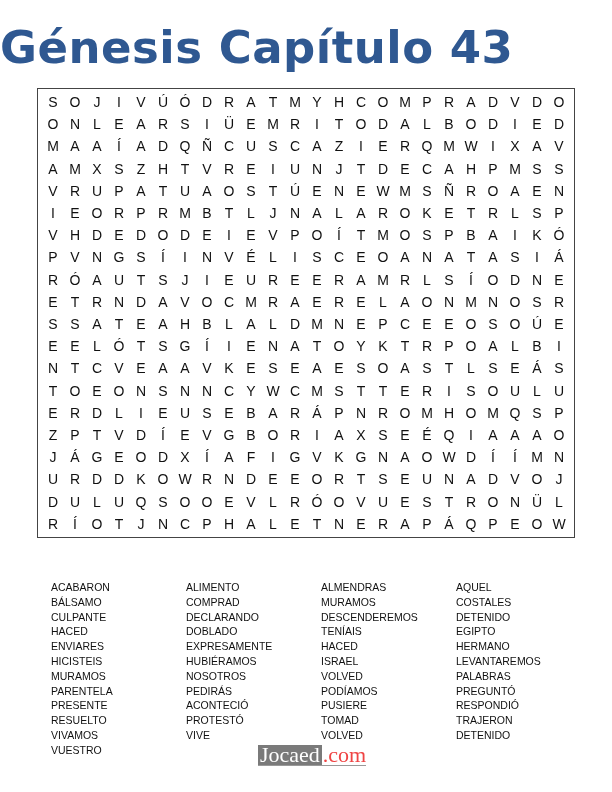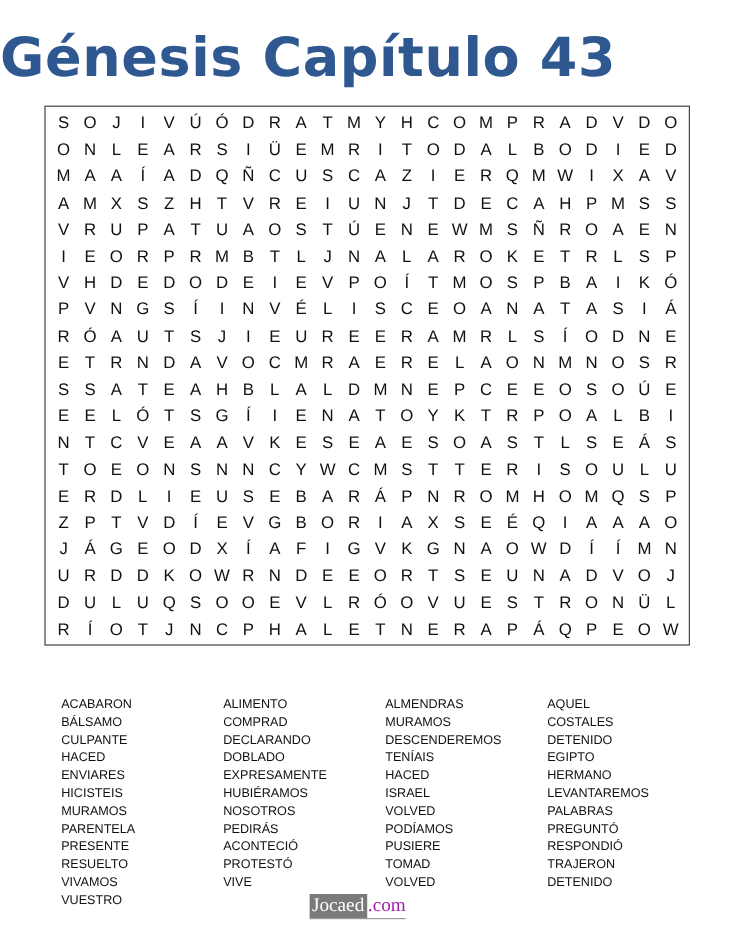--- a/index.html
+++ b/index.html
@@ -20,25 +20,25 @@
     font-size: 14px; color: #111; font-family: "Liberation Sans", sans-serif;
   }
   .words {
     position: absolute; left: 51px; top: 580px; width: 540px;
     display: grid; grid-template-columns: 135px 135px 135px 135px; grid-auto-rows: 14.8px;
     grid-auto-flow: row;
   }
   .word { font-size: 10.5px; color: #111; font-family: "Liberation Sans", sans-serif; white-space: nowrap; line-height: 14.8px; }
   .logo {
     position: absolute; left: 258px; top: 743px; height: 22px; display: flex; align-items: flex-end;
-    font-family: "Liberation Serif", serif; font-size: 16px; color: #666;
+    font-family: "Liberation Serif", serif; font-size: 22px; color: #666;
     border-bottom: 1px solid #999;
   }
   .logo .brand { background: #7a7a7a; color: #fff; padding: 0 2px; line-height: 20px; }
-  .logo .tld { color: #a21caf; padding-left: 1px; line-height: 20px; }
+  .logo .tld { color: #ef4444; padding-left: 1px; line-height: 20px; }
 </style>
 </head>
 <body>
 
 <div class="title">Génesis Capítulo 43</div>
 
 <div class="grid" id="grid" style="grid-template-columns: repeat(24, 1fr); grid-template-rows: repeat(20, 1fr);">
     <div class="cell">S</div>
     <div class="cell">O</div>
     <div class="cell">J</div>

